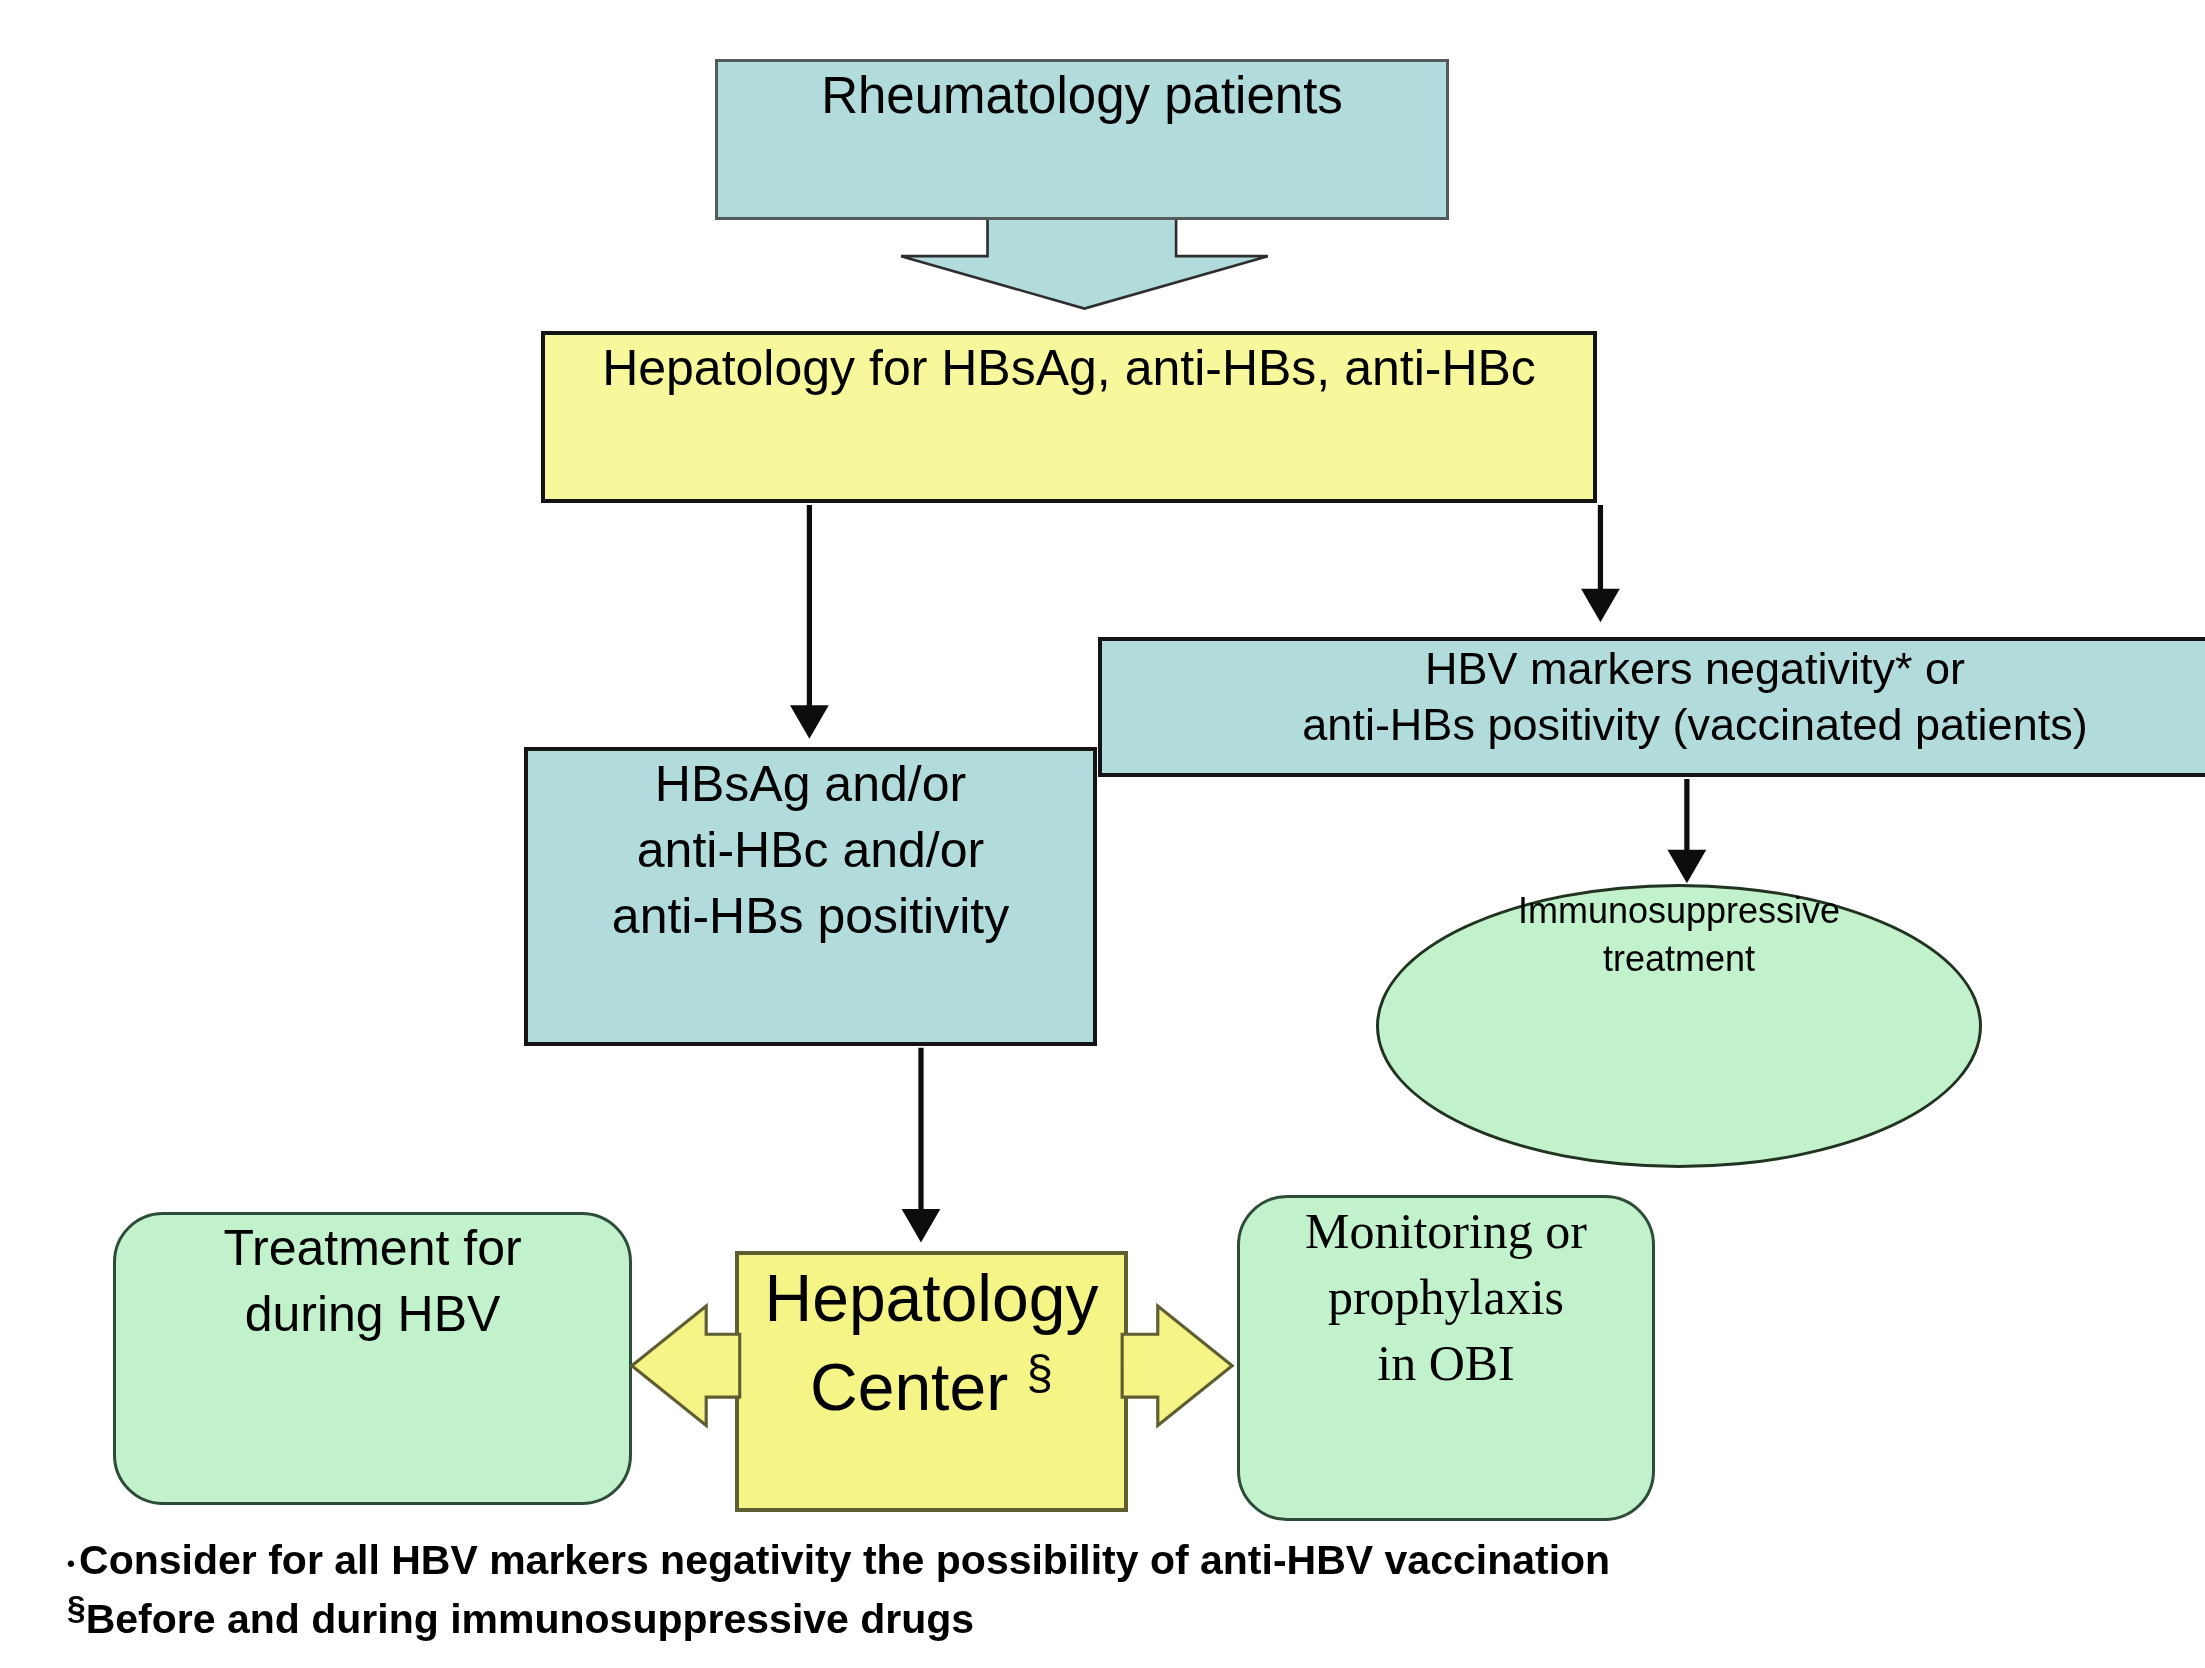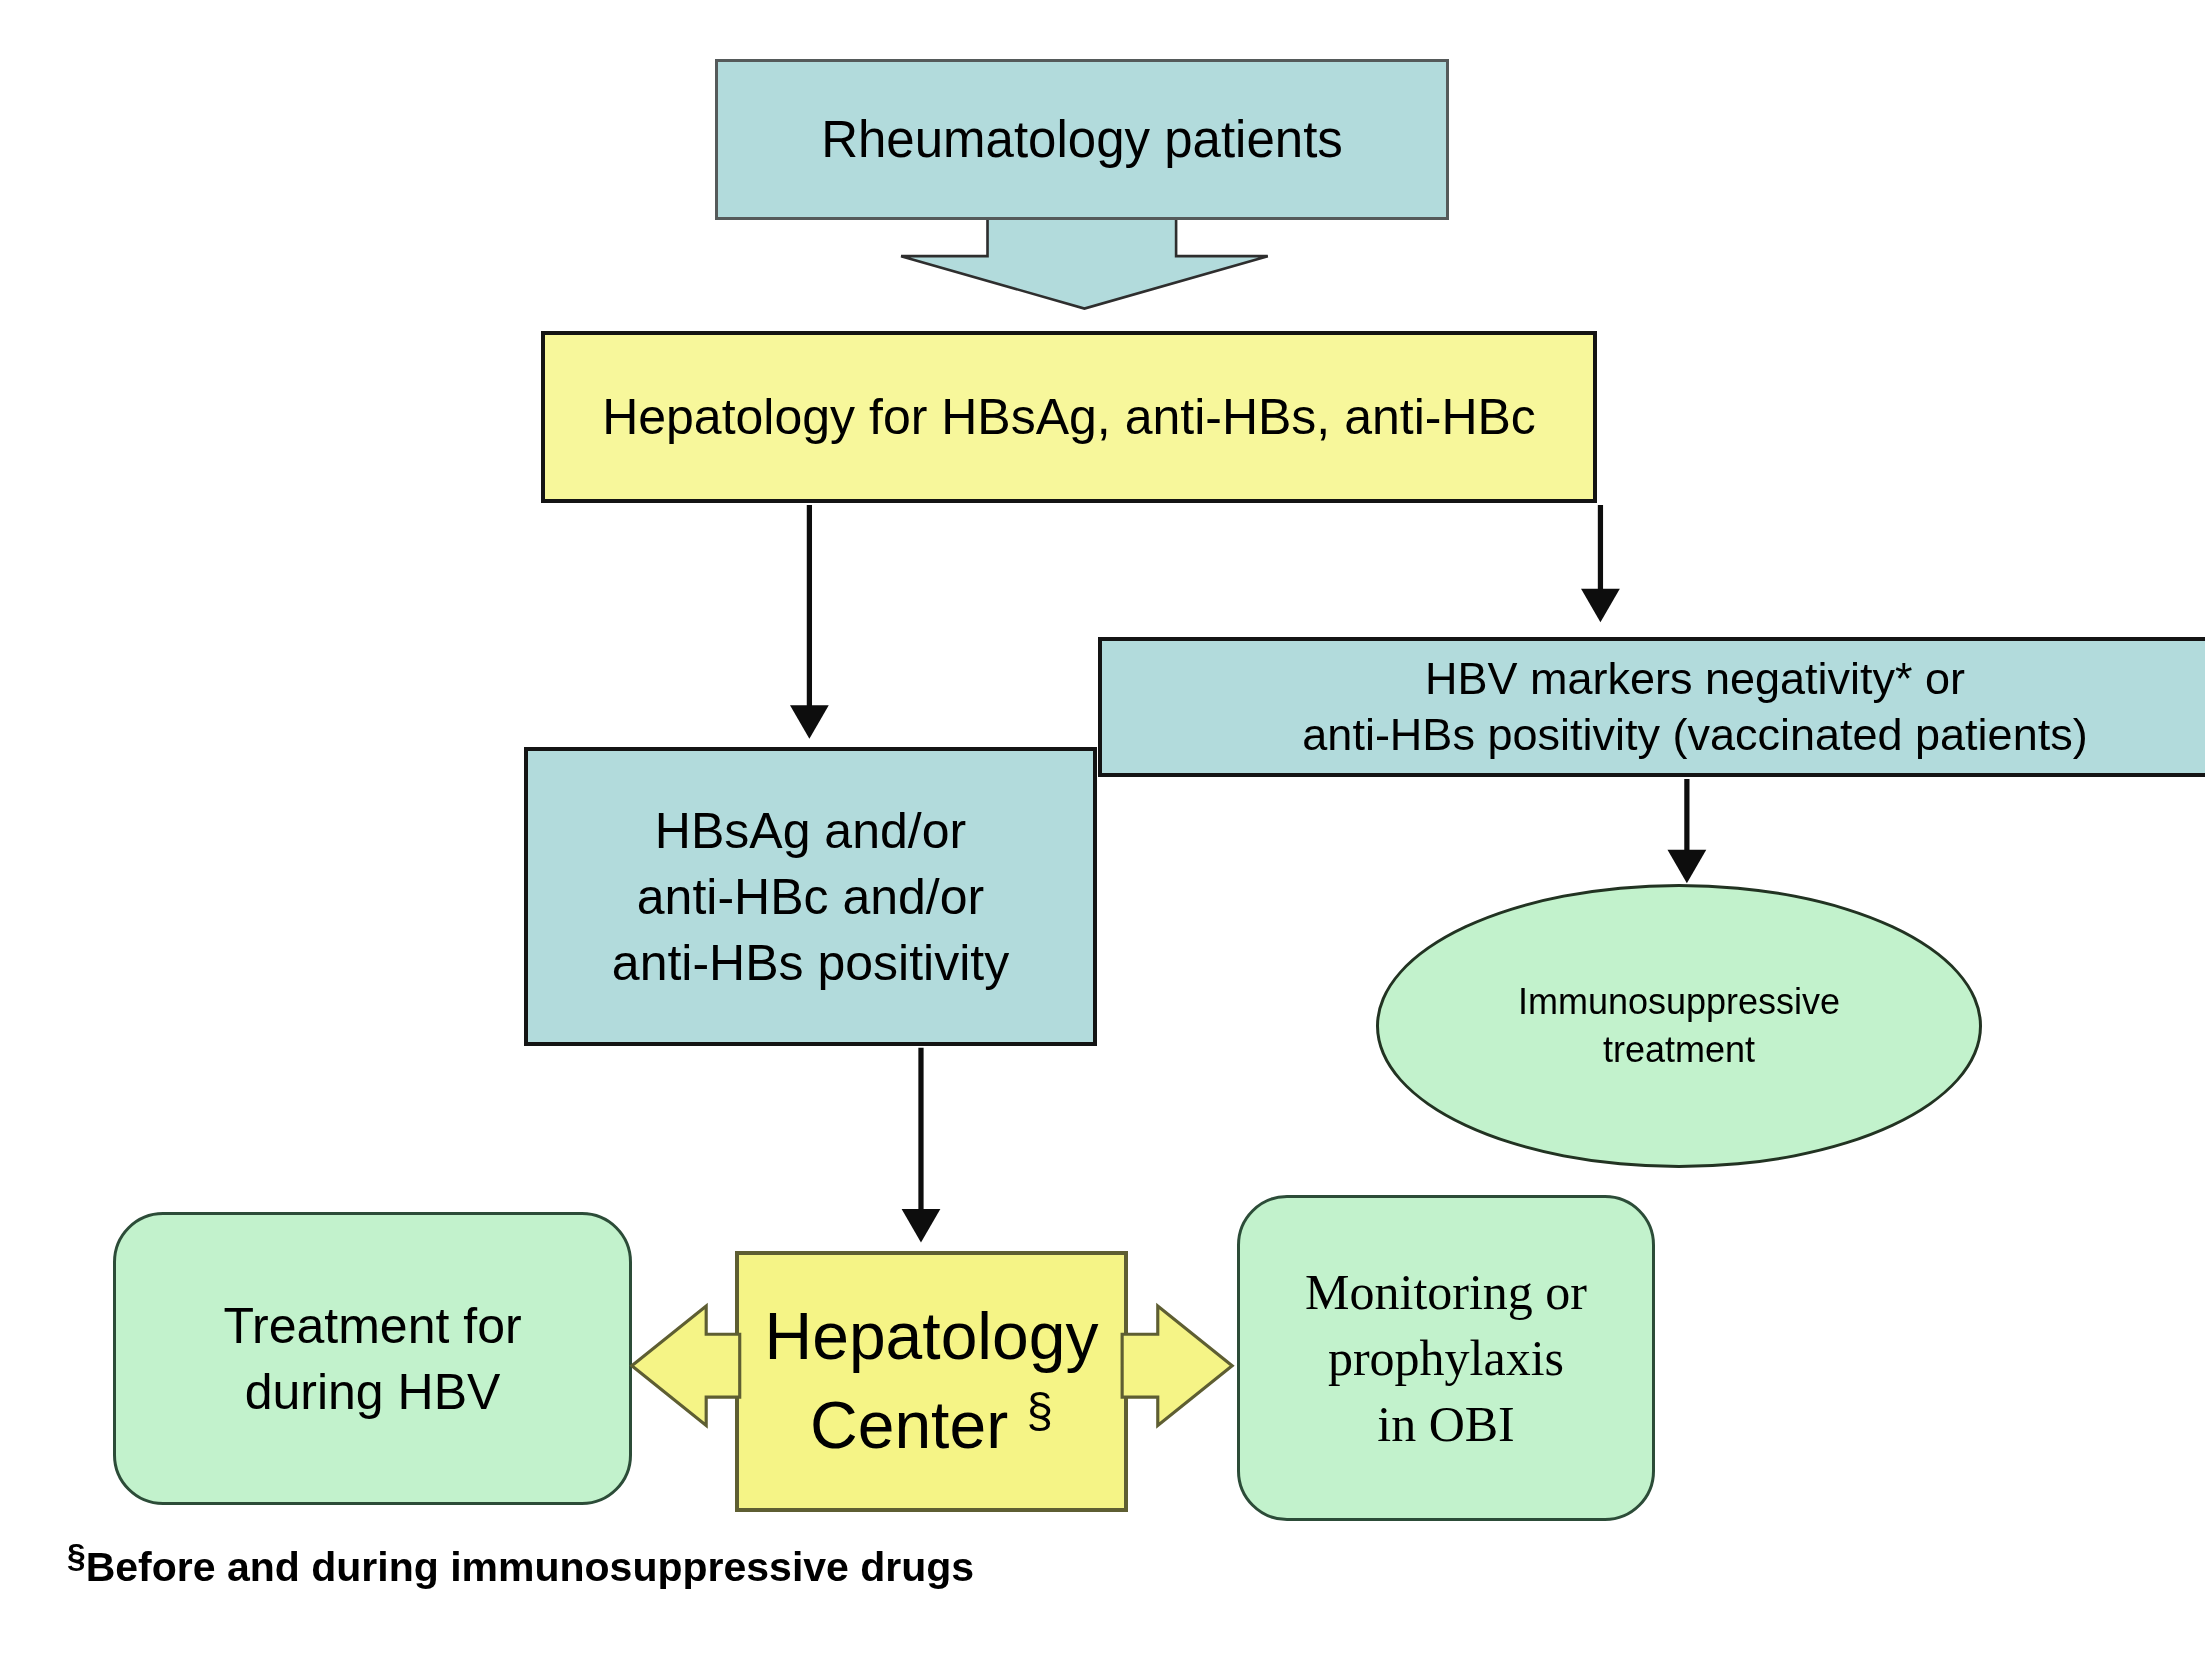--- a/index.html
+++ b/index.html
@@ -10,21 +10,21 @@
     --ellipse-border:#223322; --line-color:#0d0d0d;
   }
   html,body{margin:0;padding:0;background:#ffffff;}
   .canvas{
     position:relative; width:2205px; height:1668px; background:#ffffff;
     font-family:"Liberation Sans","DejaVu Sans",sans-serif; color:#000; overflow:hidden;
   }
   .layer{position:absolute; left:0; top:0; width:2205px; height:1668px;}
   .node{
     position:absolute; box-sizing:border-box;
-    display:flex; flex-direction:column; align-items:center; justify-content:center;
+    display:flex; flex-direction:column; align-items:center; justify-content:flex-start;
     text-align:center; line-height:1.32; z-index:2;
   }
   .tline{white-space:nowrap;}
   #rheum-box{left:715px; top:59px; width:734px; height:161px;
     background:var(--teal-fill); border:3.1px solid var(--teal-border); font-size:51px;}
   #screening-box{left:541px; top:331px; width:1056px; height:172px;
     background:var(--yellow-fill); border:4.2px solid var(--yellow-border); font-size:50px;}
   #negative-box{left:1098px; top:637px; width:1194px; height:140px;
     background:var(--teal-fill); border:4.2px solid var(--yellow-border); font-size:45px; line-height:1.25;}
   #positive-box{left:524px; top:747px; width:573px; height:299px;
@@ -113,18 +113,21 @@
     <line class="conn" x1="1758" y1="2000" x2="1758" y2="2310"></line>
     <polygon class="head" points="1758,2372 1721,2308 1795,2308"></polygon>
 
     <polygon class="hep-shape" points="1412,2547 1348,2547 1348,2493 1206,2607 1348,2721 1348,2667 1412,2667"></polygon>
 
     <polygon class="hep-shape" points="2142,2547 2210,2547 2210,2493 2352,2607 2210,2721 2210,2667 2142,2667"></polygon>
   </svg>
 
   <div class="footnotes">
     <div class="fline">
+      <span class="marker-bullet">•</span><span>Consider for all HBV markers negativity the possibility of anti-HBV vaccination</span>
+    </div>
+    <div class="fline">
       <span class="marker-sup">§</span><span>Before and during immunosuppressive drugs</span>
     </div>
   </div>
 
 </div>
 
 
 </body></html>

